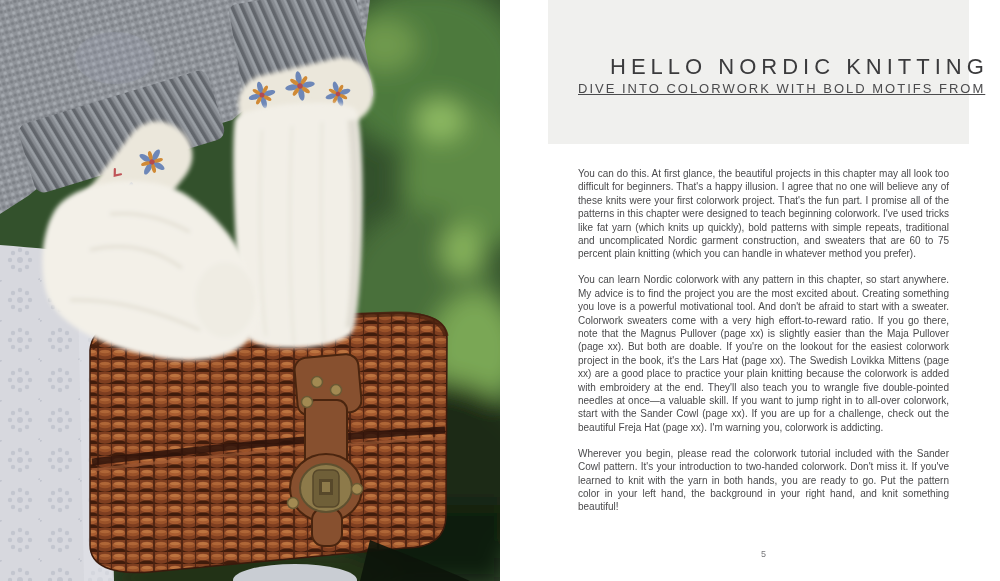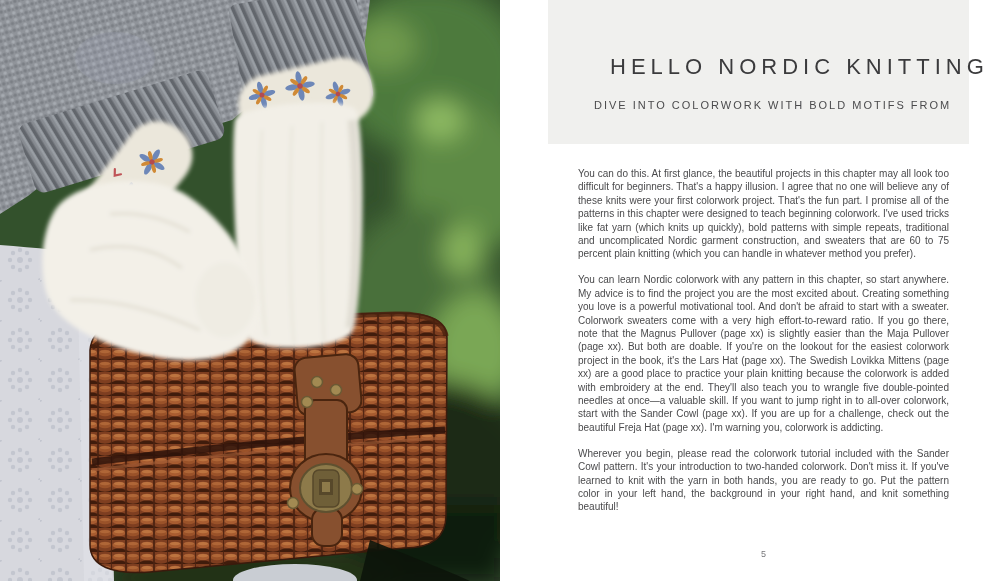--- a/index.html
+++ b/index.html
@@ -14,23 +14,23 @@
   .header-box{
     position:absolute;left:48px;top:0;width:421px;height:144px;
     background:#f0f0ee;
   }
   .chapter-title{
     position:absolute;left:46px;top:38px;margin:16px;
     font-size:22px;font-weight:300;letter-spacing:5px;
     color:#3b3b3d;white-space:nowrap;
   }
   .chapter-subtitle{
-    position:absolute;left:30px;top:82px;margin:16px;
-    font-size:11px;font-weight:400;letter-spacing:2px;
-    color:#4b4b4d;line-height:14px;white-space:nowrap;
+    position:absolute;left:30px;top:82px;margin:0;
+    font-size:13px;font-weight:400;letter-spacing:2px;
+    color:#4b4b4d;line-height:14px;white-space:nowrap;text-decoration:underline;
   }
   .body-text{
     position:absolute;left:78px;top:167px;width:371px;
     font-size:10px;line-height:13.4px;color:#4a4a4c;
     text-align:justify;
   }
   .body-text p{margin:0 0 12.5px 0;}
   .page-number{
     position:absolute;left:78px;top:549px;width:371px;
     text-align:center;font-size:9px;color:#77777a;

